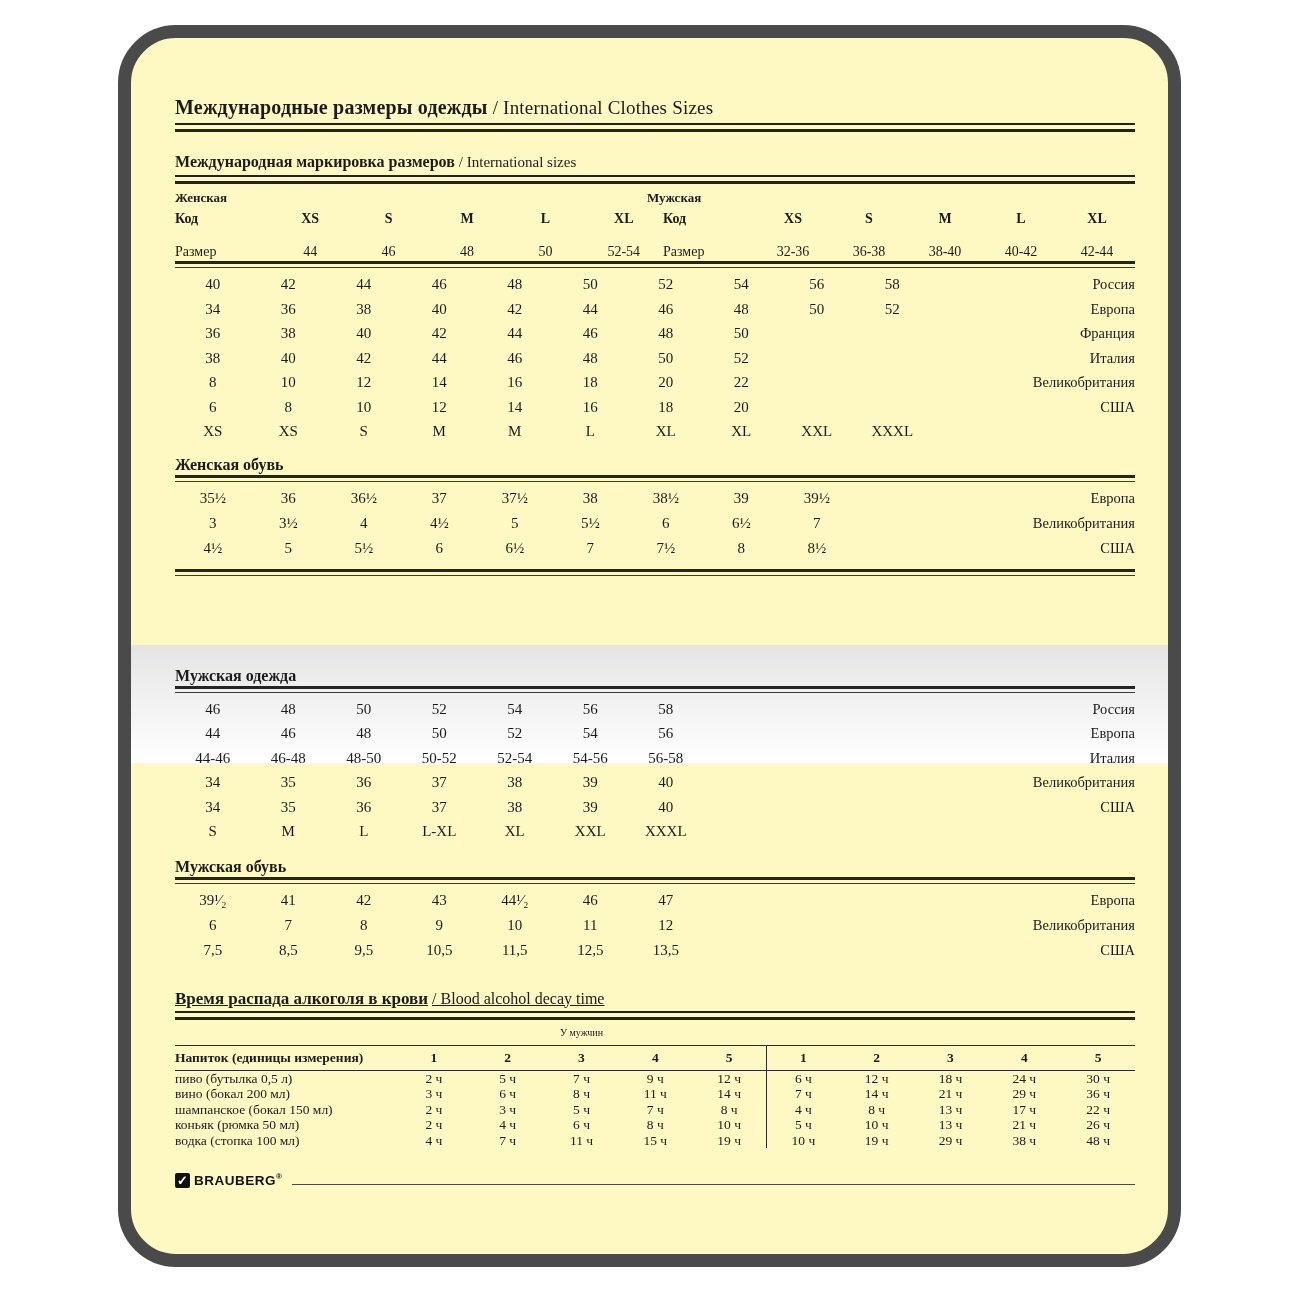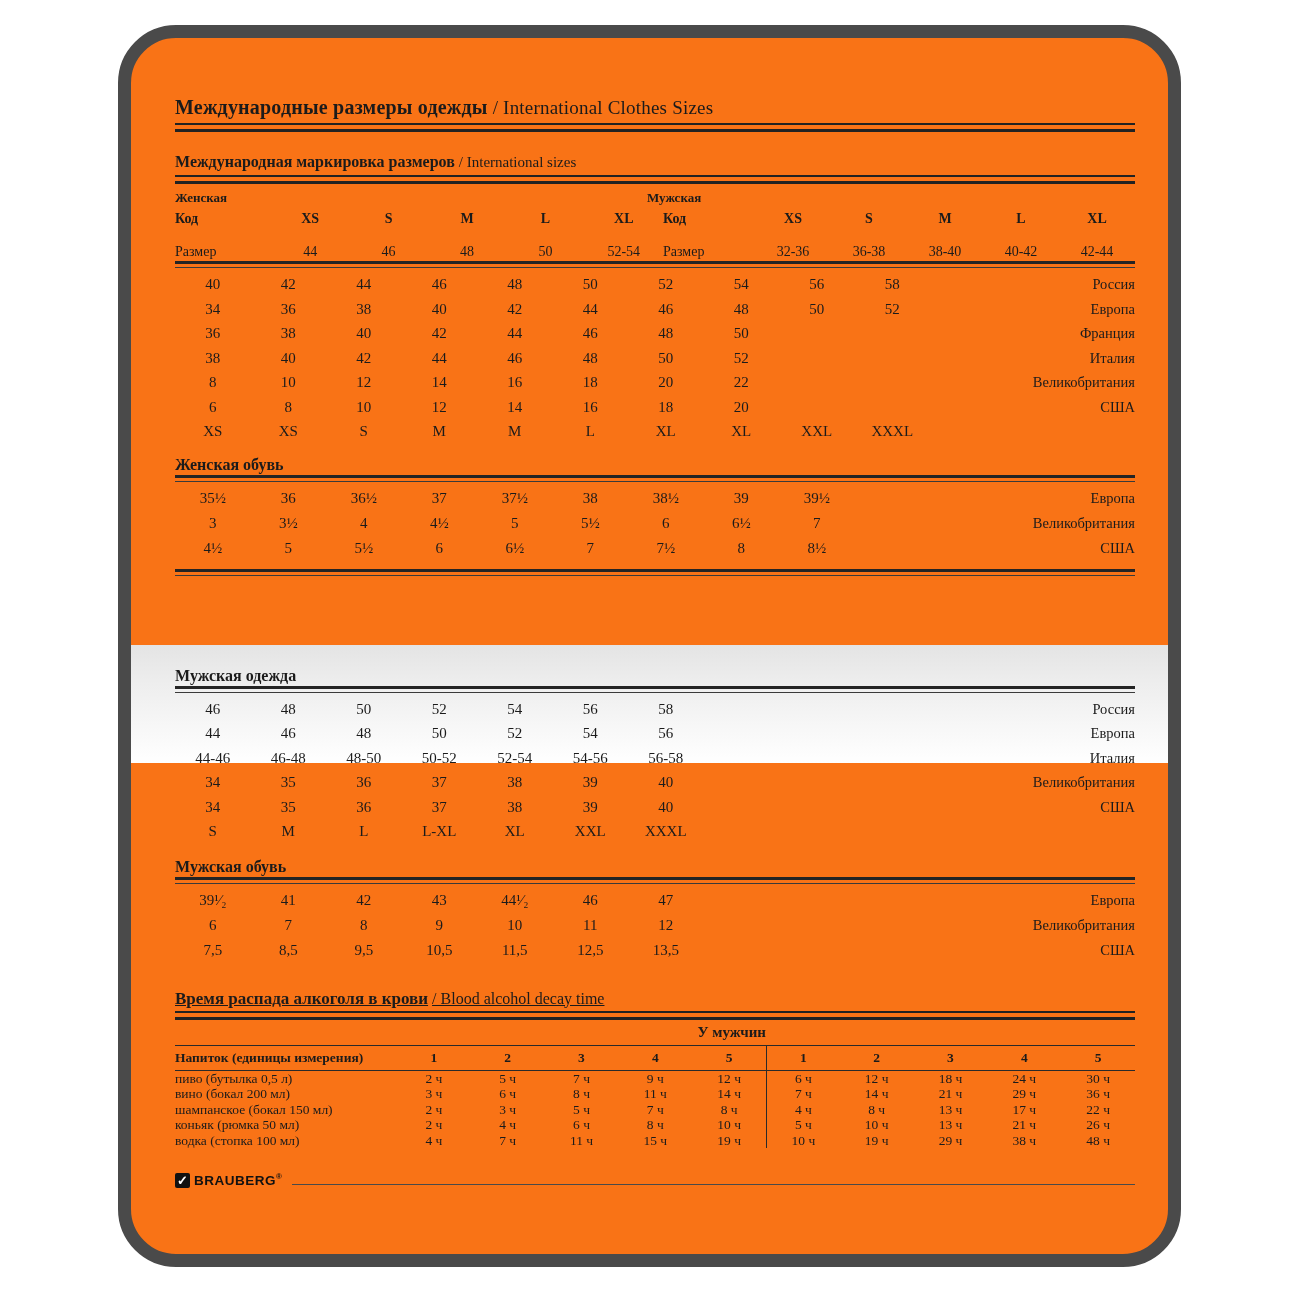--- a/index.html
+++ b/index.html
@@ -1,21 +1,21 @@
 <!DOCTYPE html>
 <html><head>
 <meta charset="utf-8">
 <style>
   html,body{margin:0;padding:0;}
   body{width:1300px;height:1300px;background:#ffffff;position:relative;
        font-family:"Liberation Serif", serif;color:#1b1b1b;overflow:hidden;}
 
   .frame{position:absolute;left:118px;top:25px;width:1063px;height:1242px;
          box-sizing:border-box;border:13px solid #4a4a4a;border-radius:58px;
-         background:#f97316;overflow:hidden;}
+         background:#fef9c3;overflow:hidden;}
   .band{position:absolute;left:0;top:607px;width:100%;height:118px;
         background:linear-gradient(180deg,#e4e4e4 0%,#ededed 30%,#f6f6f6 65%,#ffffff 100%);}
   .content{position:absolute;left:44px;top:0;width:960px;}
 
   .page-title{margin:57px 0 0;font-size:20px;font-weight:bold;line-height:24px;letter-spacing:.2px;}
   .en{font-weight:normal;}
   .page-title .en{font-size:19px;margin-left:5px;}
   .rule-title{margin-top:3px;height:4px;border-top:2px solid #222;border-bottom:3px solid #222;}
   .sub-title{margin-top:20px;font-size:16px;font-weight:bold;line-height:19px;}
   .sub-title .en{font-size:15px;margin-left:4px;}
@@ -42,21 +42,21 @@
   .size-row .cell{text-align:center;font-size:15px;line-height:24.5px;}
   .shoe .cell{line-height:25px;}
   .size-row .country{text-align:right;font-size:14.5px;}
 
   
   .alc-title{margin-top:26px;font-size:17px;font-weight:bold;line-height:20px;text-decoration:underline;}
   .alc-title .en{font-size:16px;margin-left:4px;}
   .rule-alc{margin-top:2px;height:4px;border-top:2px solid #222;border-bottom:3px solid #222;}
   .alc-row{display:grid;grid-template-columns:222px repeat(10,1fr);}
   .alc-groups{height:25px;border-bottom:1.5px solid #2a2a2a;}
-  .alc-group{grid-row:1;font-size:15px;font-weight:bold;text-align:right;line-height:25px;}
+  .alc-group{grid-row:1;font-size:10px;font-weight:normal;text-align:center;line-height:25px;}
   .g-men{grid-column:2 / span 5;}
   .g-women{grid-column:7 / span 5;}
   .alc-units{height:24px;border-bottom:1.5px solid #2a2a2a;}
   .alc-units .u{text-align:center;font-size:13.5px;font-weight:bold;line-height:24px;}
   .alc-drink-h{font-size:13.5px;font-weight:bold;line-height:24px;}
   .alc-body .alc-row{height:15.5px;}
   .alc-body .drink{font-size:13.5px;line-height:15.5px;}
   .alc-body .v{text-align:center;font-size:13.5px;line-height:15.5px;}
   .dv{border-left:1.5px solid #2a2a2a;}
 

